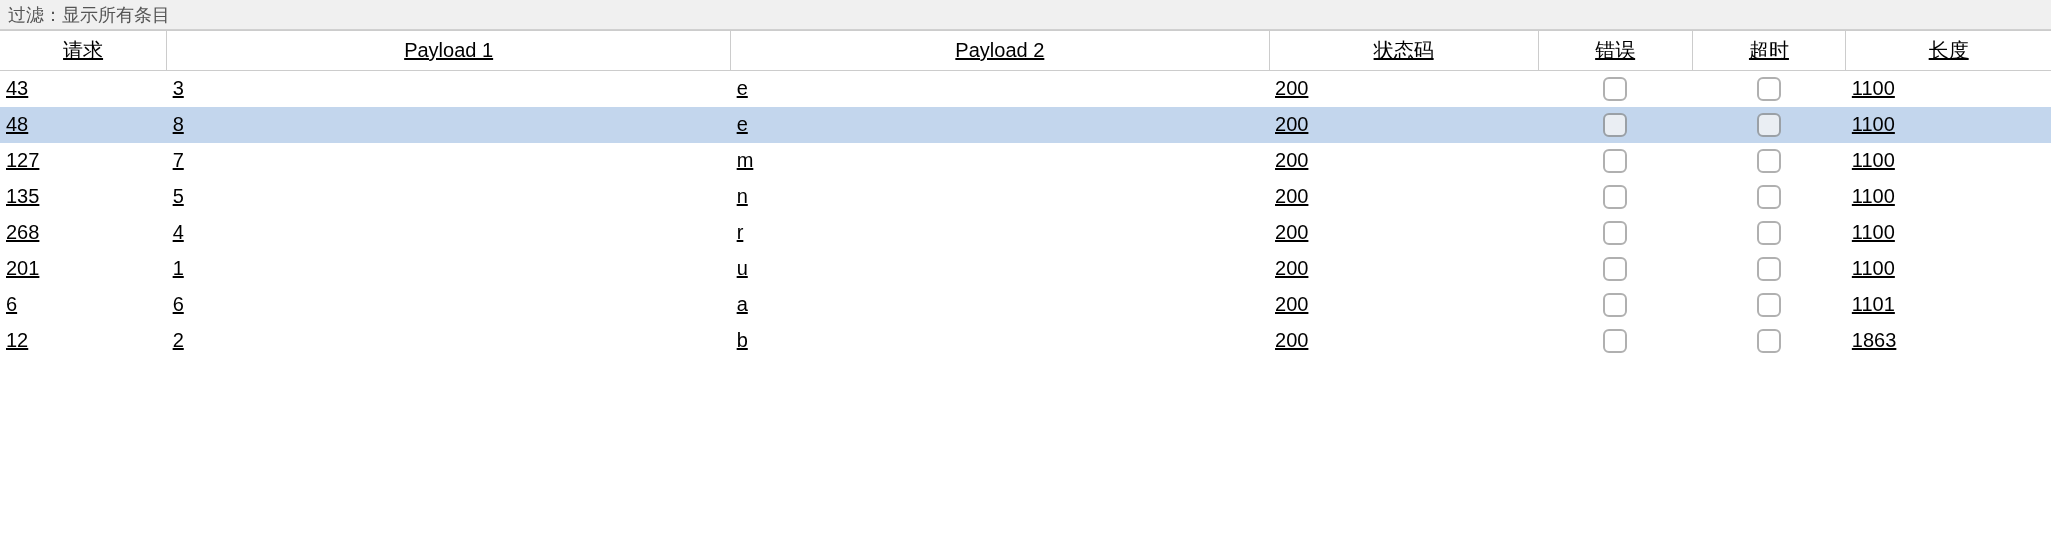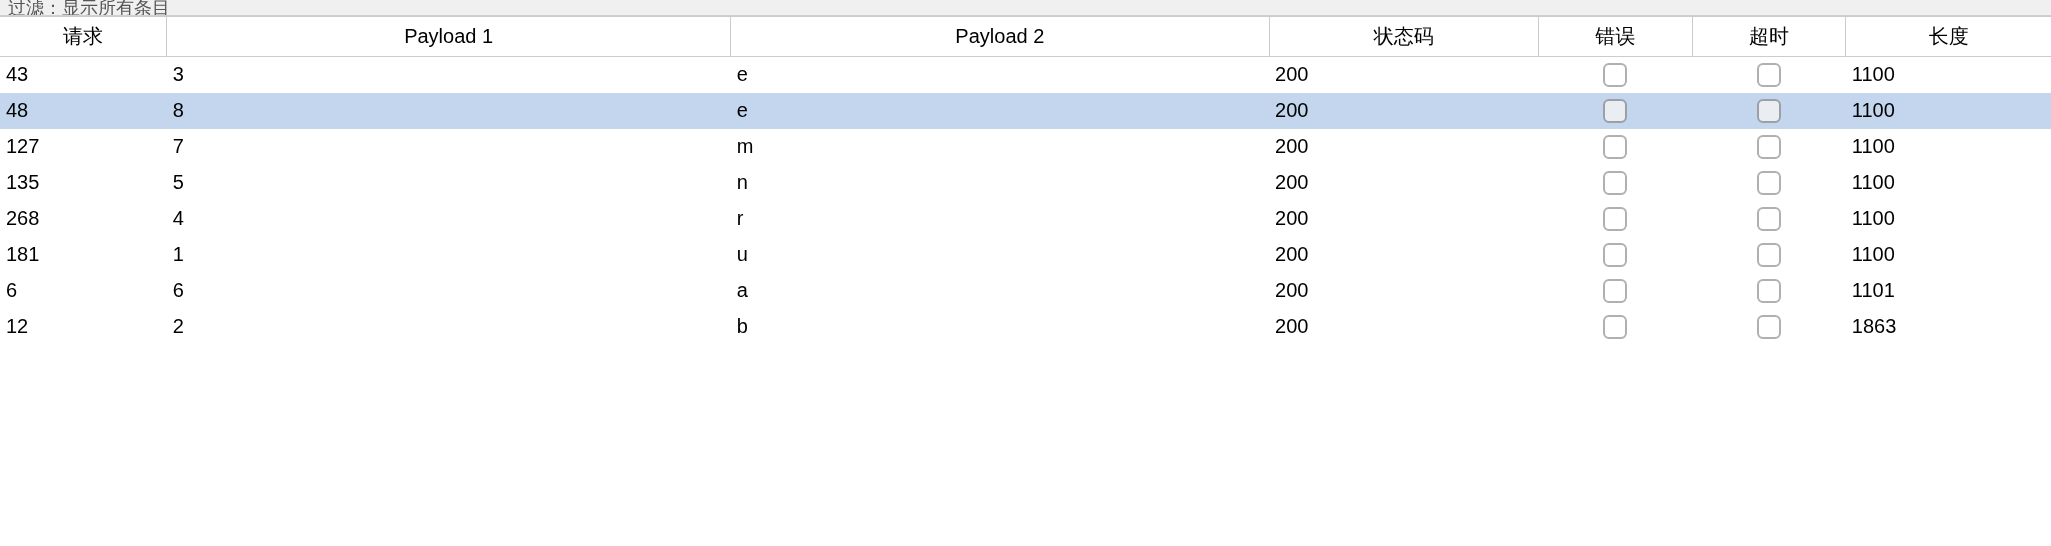--- a/index.html
+++ b/index.html
@@ -10,33 +10,34 @@
     body {
       font-family: "Microsoft YaHei", "微软雅黑", Arial, sans-serif;
       font-size: 19px;
       background: #ffffff;
       color: #000000;
     }
     .toolbar {
       background: #f0f0f0;
       border-bottom: 1px solid #d0d0d0;
       padding: 2px 8px;
-      height: 16px;
+      height: 30px;
       display: flex;
       align-items: center;
       color: #555;
       overflow: hidden;
       text-align: right;
     }
     .toolbar-text {
       font-size: 18px;
       white-space: nowrap;
     }
     .table-container {
       width: 100%;
+      text-decoration: underline;
     }
     table {
       width: 100%;
       border-collapse: collapse;
       table-layout: fixed;
     }
     thead th {
       font-weight: normal;
       text-align: center;
       padding: 6px 4px;
@@ -157,21 +158,21 @@
         <tr>
           <td>268</td>
           <td>4</td>
           <td>r</td>
           <td>200</td>
           <td class="center"><span class="checkbox"></span></td>
           <td class="center"><span class="checkbox"></span></td>
           <td>1100</td>
         </tr>
         <tr>
-          <td>181</td>
+          <td>201</td>
           <td>1</td>
           <td>u</td>
           <td>200</td>
           <td class="center"><span class="checkbox"></span></td>
           <td class="center"><span class="checkbox"></span></td>
           <td>1100</td>
         </tr>
         <tr>
           <td>6</td>
           <td>6</td>

